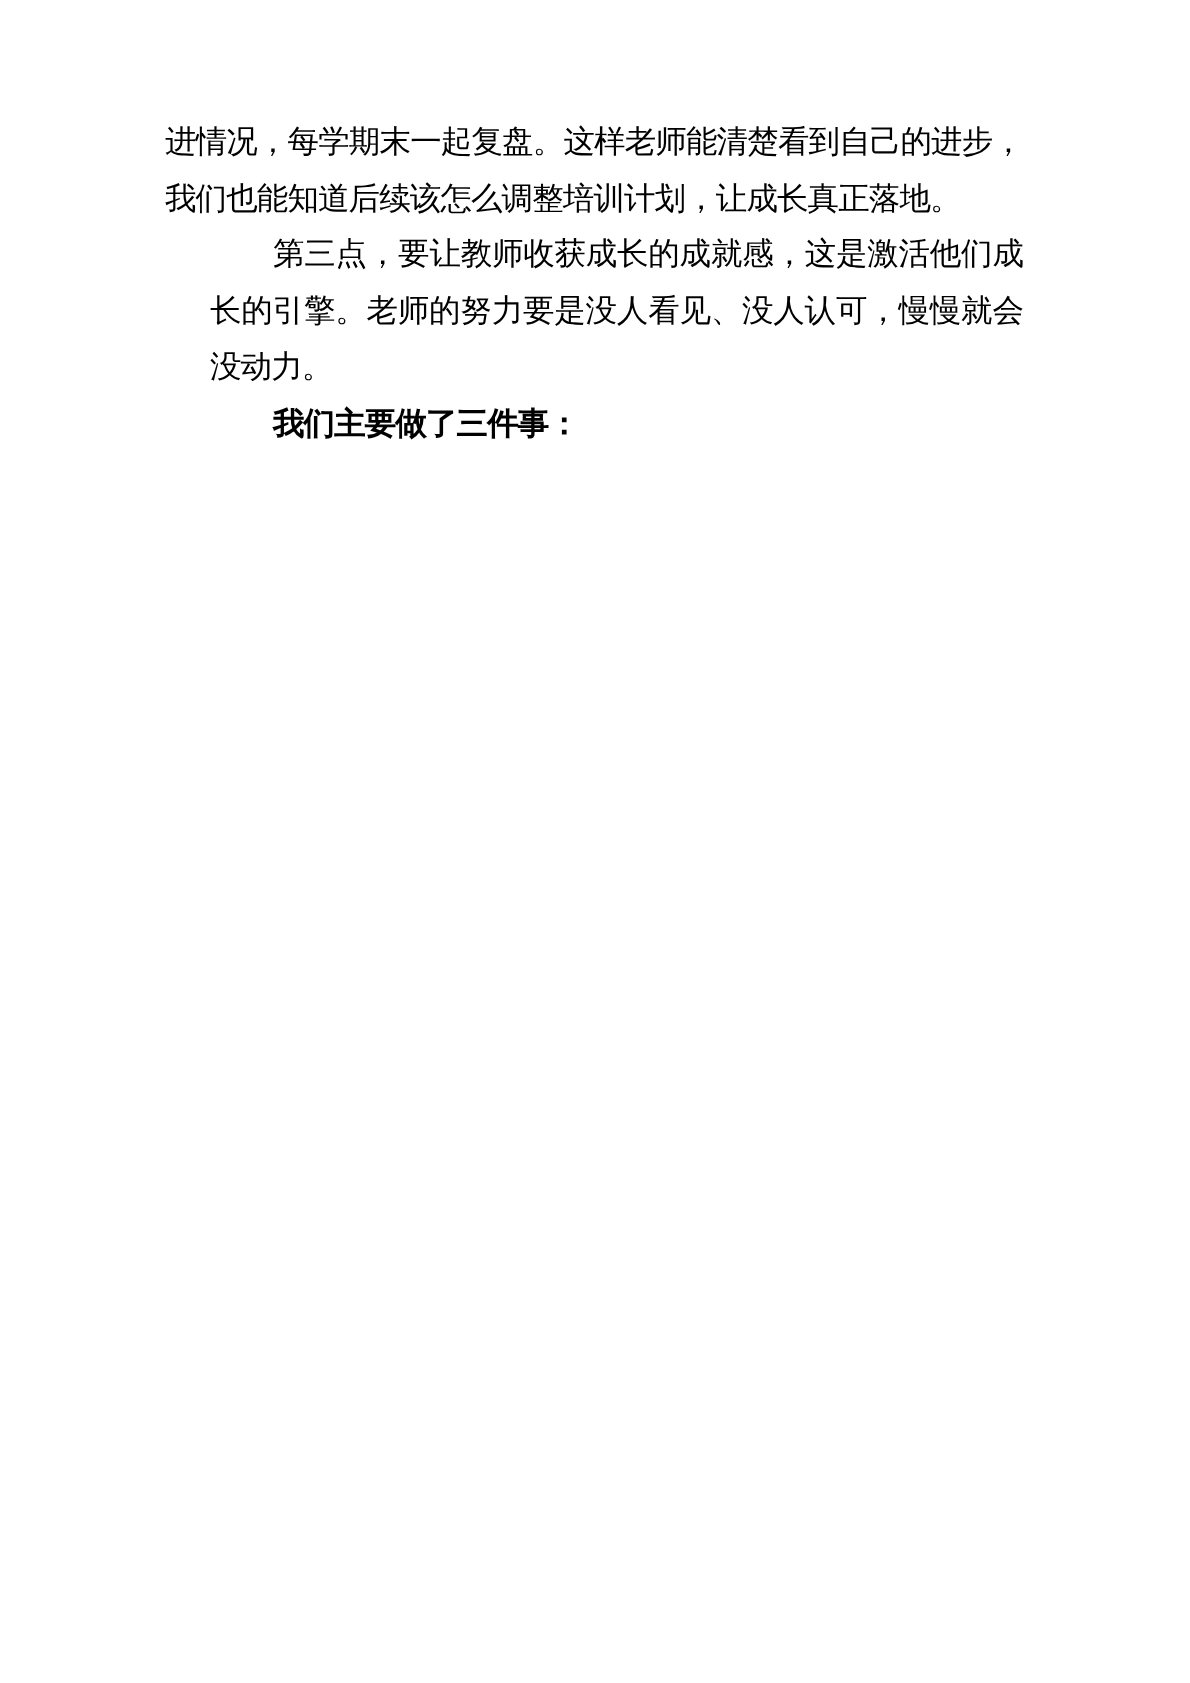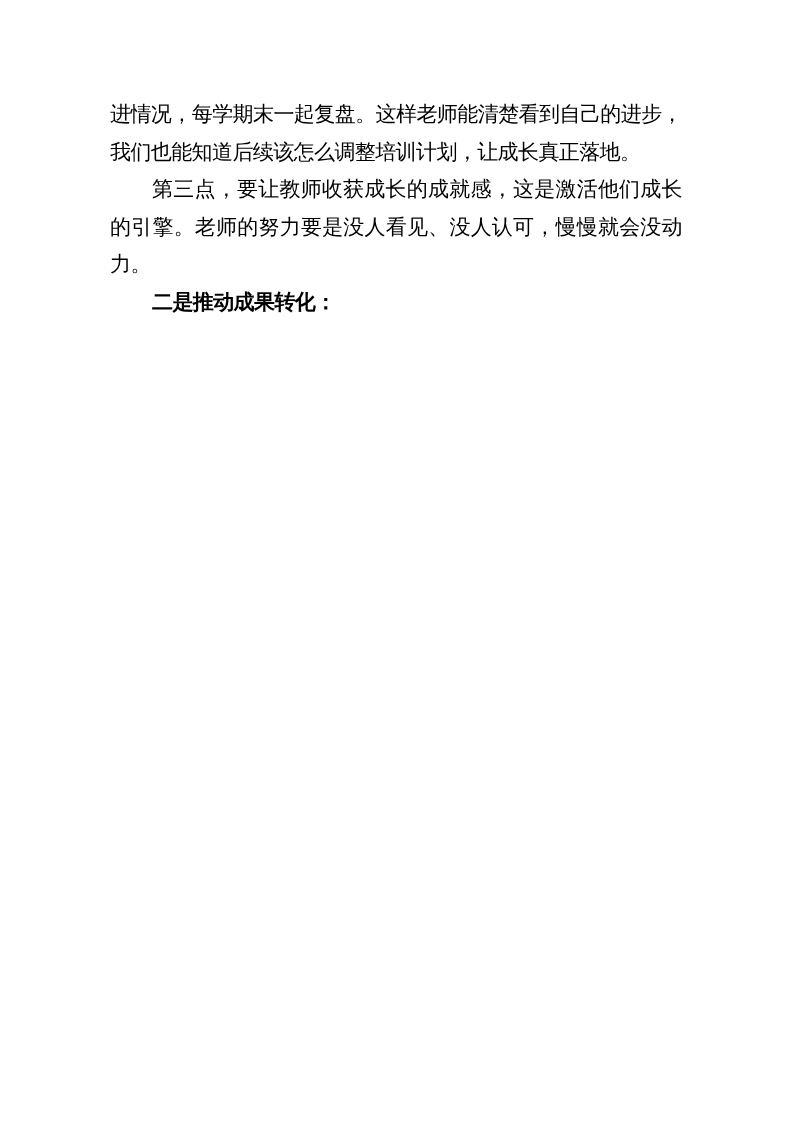--- a/index.html
+++ b/index.html
@@ -6,45 +6,46 @@
     margin: 0;
     padding: 0;
     background: #ffffff;
   }
   .page {
     position: relative;
     width: 793px;
     height: 1122px;
     background: #ffffff;
     box-sizing: border-box;
-    padding: 96px 111px 0 110px;
+    padding: 76px 111px 0 110px;
     overflow: hidden;
     font-family: "Liberation Serif", "DejaVu Serif", serif;
     color: #000000;
   }
   .doc-body {
     width: 572px;
   }
   p.para {
     margin: 0;
     font-size: 21px;
     line-height: 37.6px;
     letter-spacing: -0.6px;
     text-align: justify;
     text-justify: inter-ideograph;
   }
   p.para.indent {
     text-indent: 2em;
+    margin-left: 30px;
   }
   p.para.bold {
     font-weight: bold;
   }
 </style>
 </head>
 <body>
 
 <div class="page">
   <div class="doc-body">
     <p class="para">进情况，每学期末一起复盘。这样老师能清楚看到自己的进步，我们也能知道后续该怎么调整培训计划，让成长真正落地。</p>
     <p class="para indent">第三点，要让教师收获成长的成就感，这是激活他们成长的引擎。老师的努力要是没人看见、没人认可，慢慢就会没动力。</p>
-    <p class="para indent bold">二是推动成果转化：</p>
+    <p class="para indent bold">我们主要做了三件事：</p>
   </div>
 </div>
 
 </body></html>

